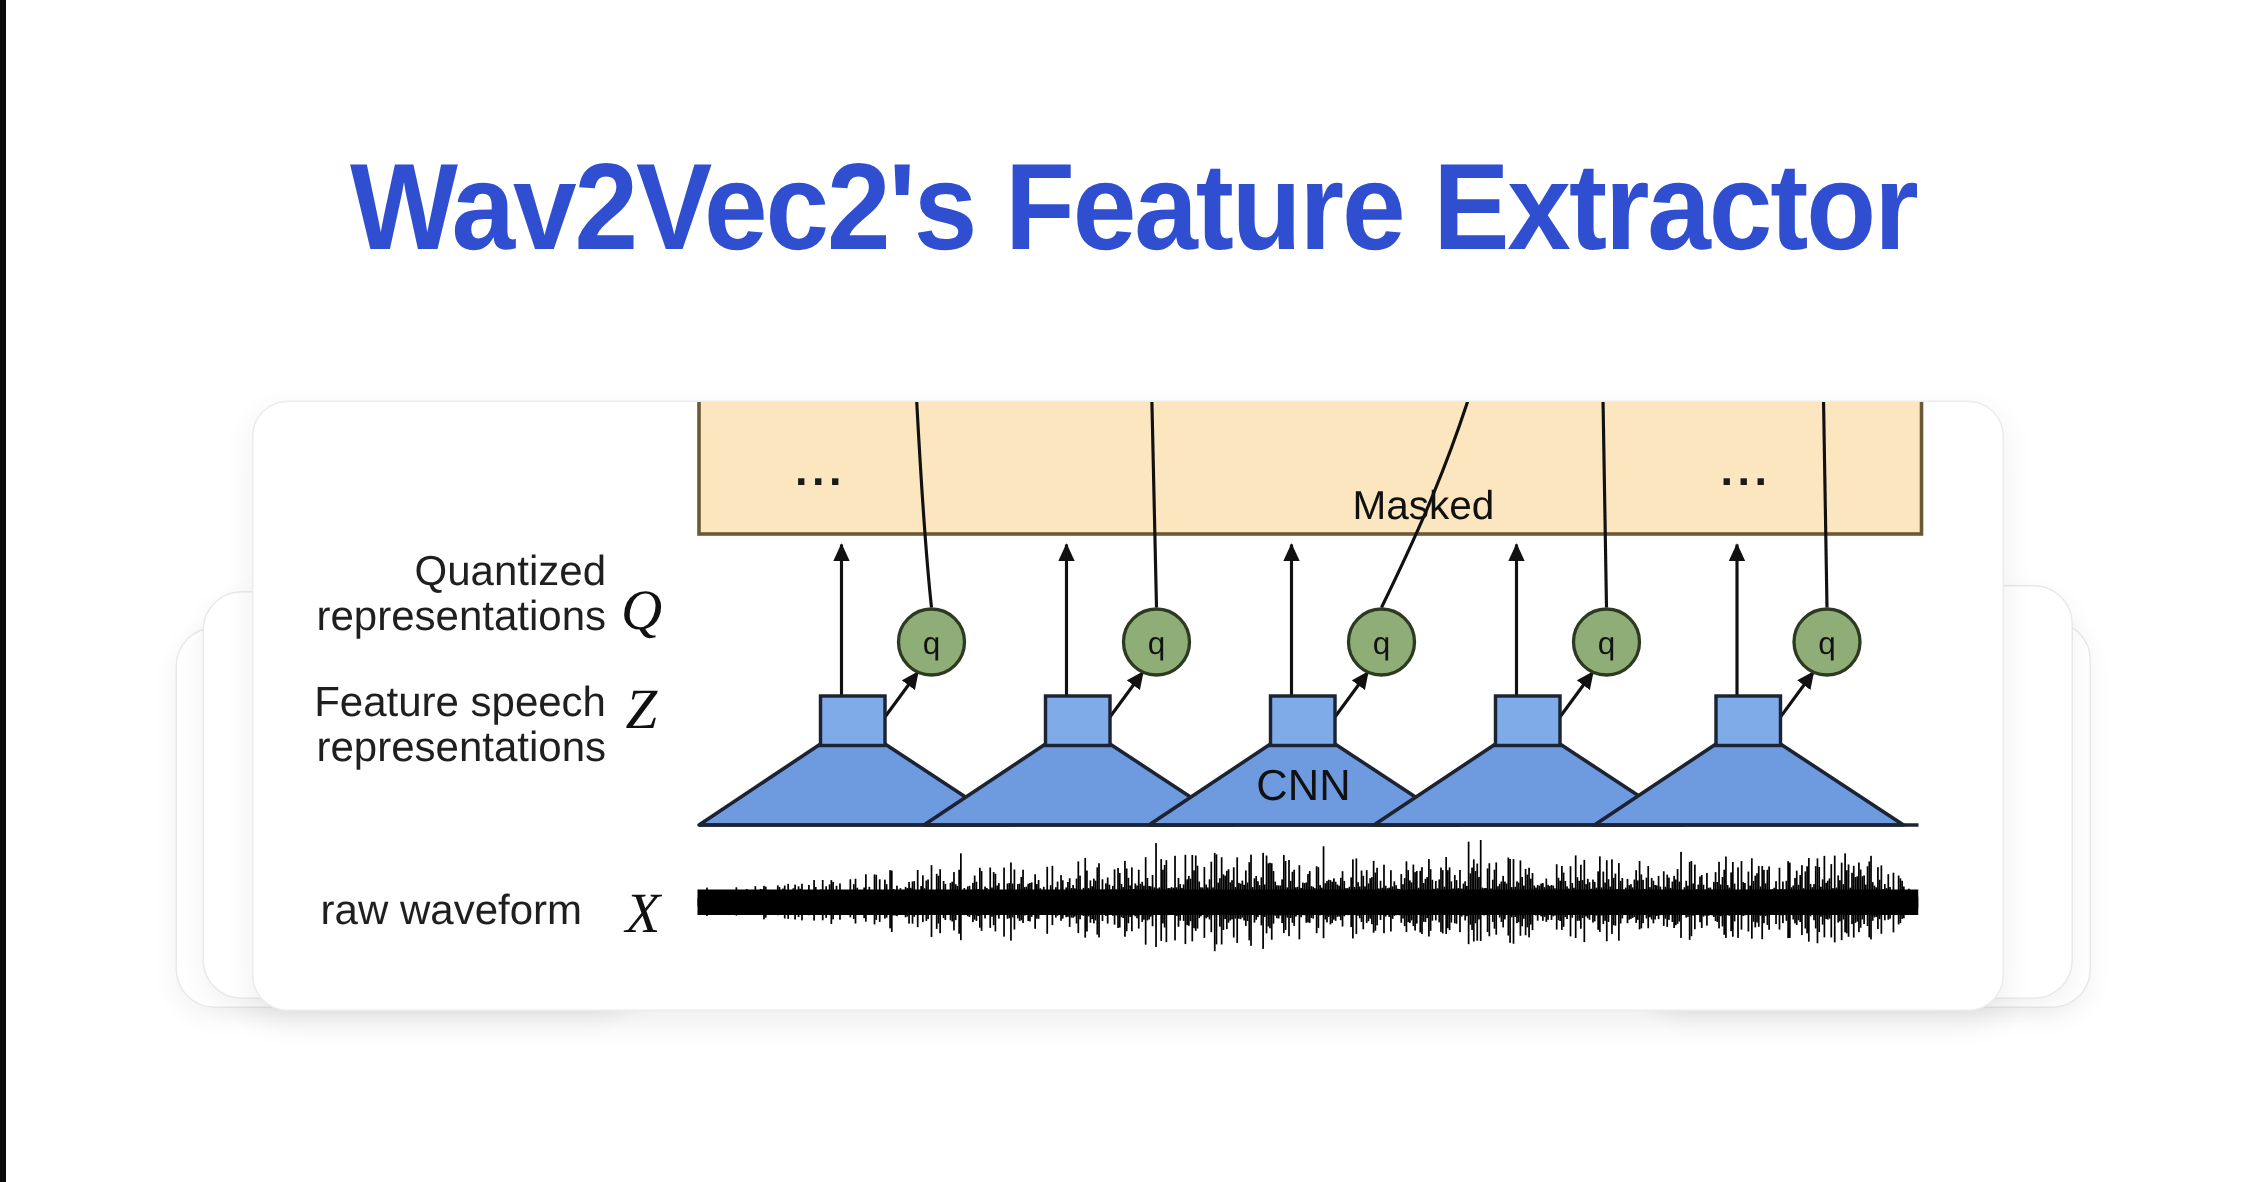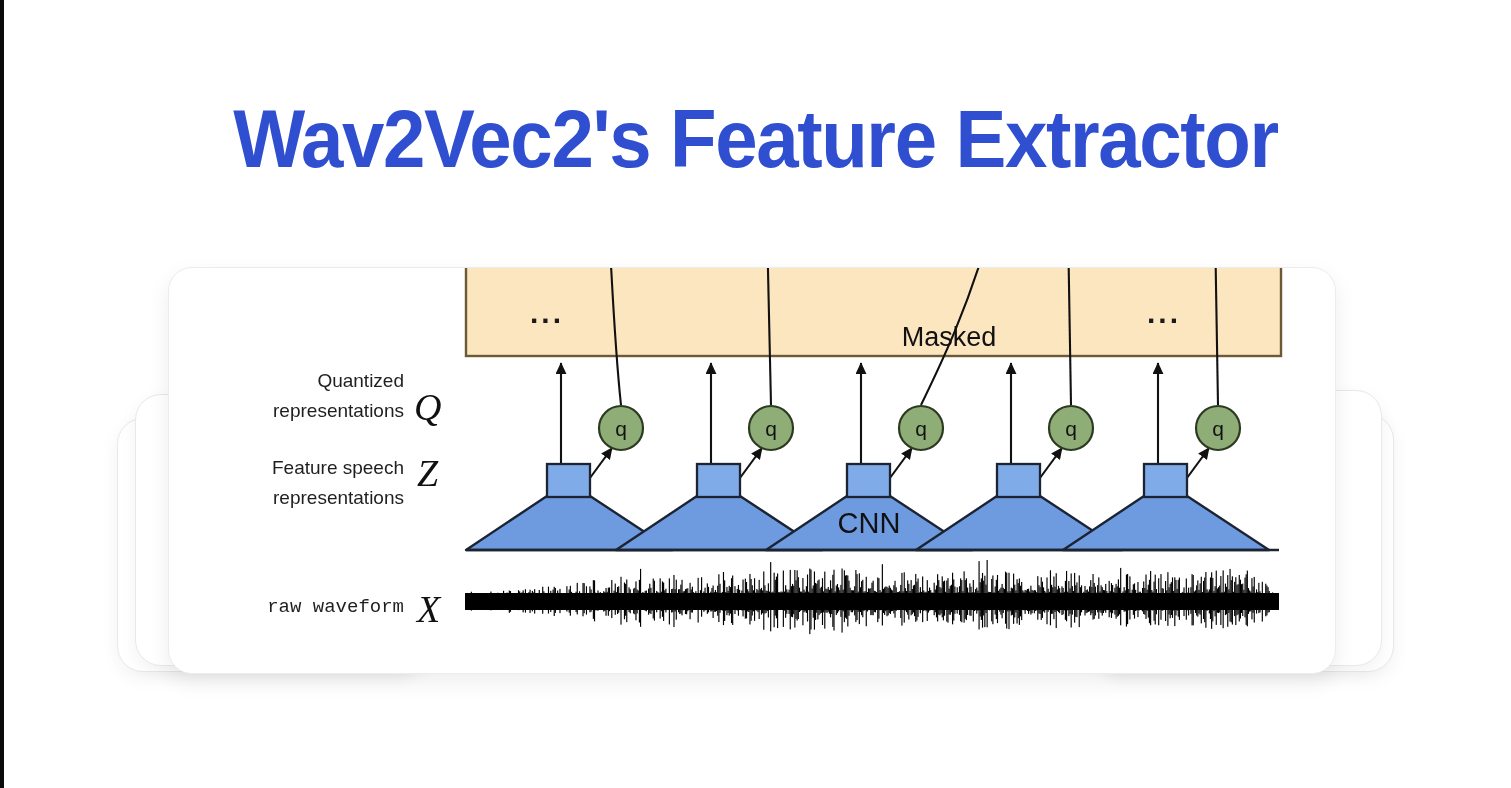--- a/index.html
+++ b/index.html
@@ -75,39 +75,39 @@
     border-radius: 24px;
     box-shadow: 0 8px 22px rgba(0,0,0,0.07);
     overflow: hidden;
   }
 
   
   .row-label {
     position: absolute;
     color: #1f1f1f;
     font-family: "Liberation Sans", sans-serif;
-    font-size: 19px;
+    font-size: 28px;
     line-height: 30px;
     text-align: right;
     white-space: pre-line;
   }
   .math-sym {
     position: absolute;
     color: #111111;
     font-family: "Liberation Serif", serif;
     font-style: italic;
     font-size: 38px;
     line-height: 38px;
   }
 
   #label-quantized   { left: 20px;  top: 98px;  width: 215px; }
   #sym-Q             { left: 245px; top: 120px; }
   #label-latent      { left: 20px;  top: 185px; width: 215px; }
   #sym-Z             { left: 248px; top: 186px; }
-  #label-waveform    { left: 20px;  top: 324px; width: 215px; font-family: Liberation Mono, monospace; }
+  #label-waveform    { left: 4px;  top: 324px; width: 215px; }
   #sym-X             { left: 248px; top: 322px; }
 
   
   #diagram-svg {
     position: absolute;
     left: 0;
     top: 0;
     width: 1166px;
     height: 405px;
     display: block;

